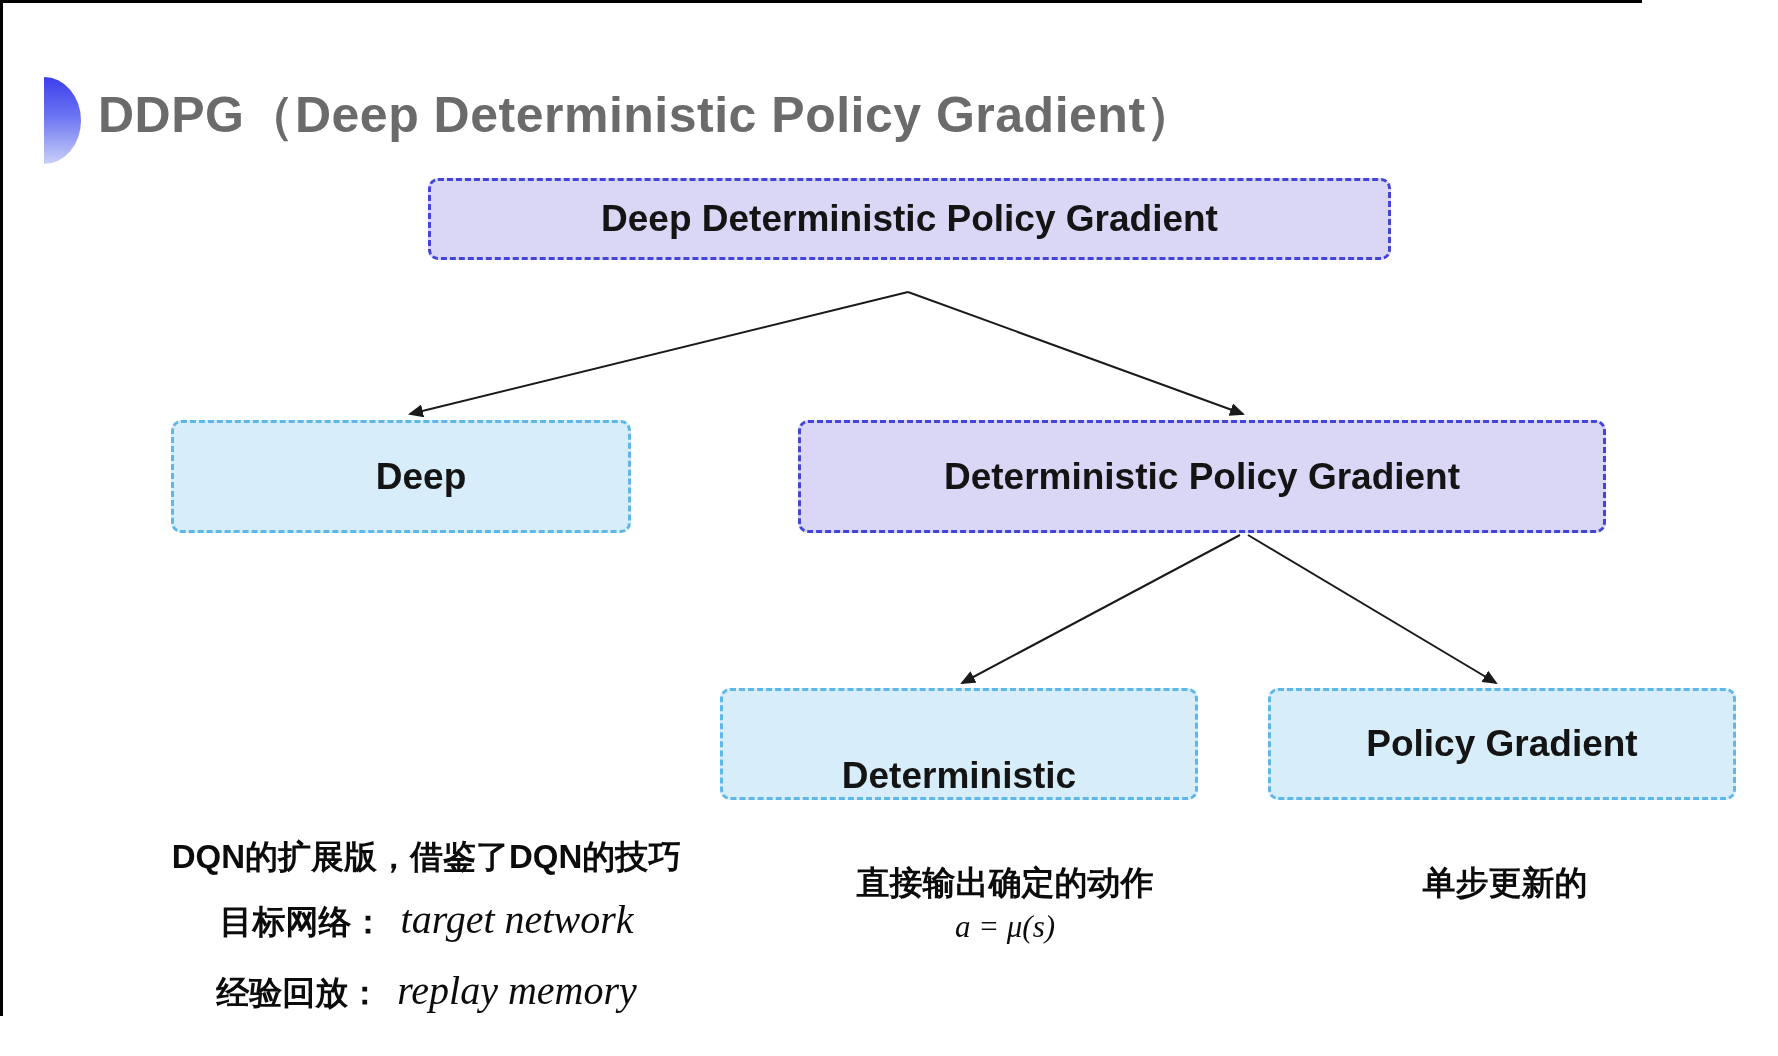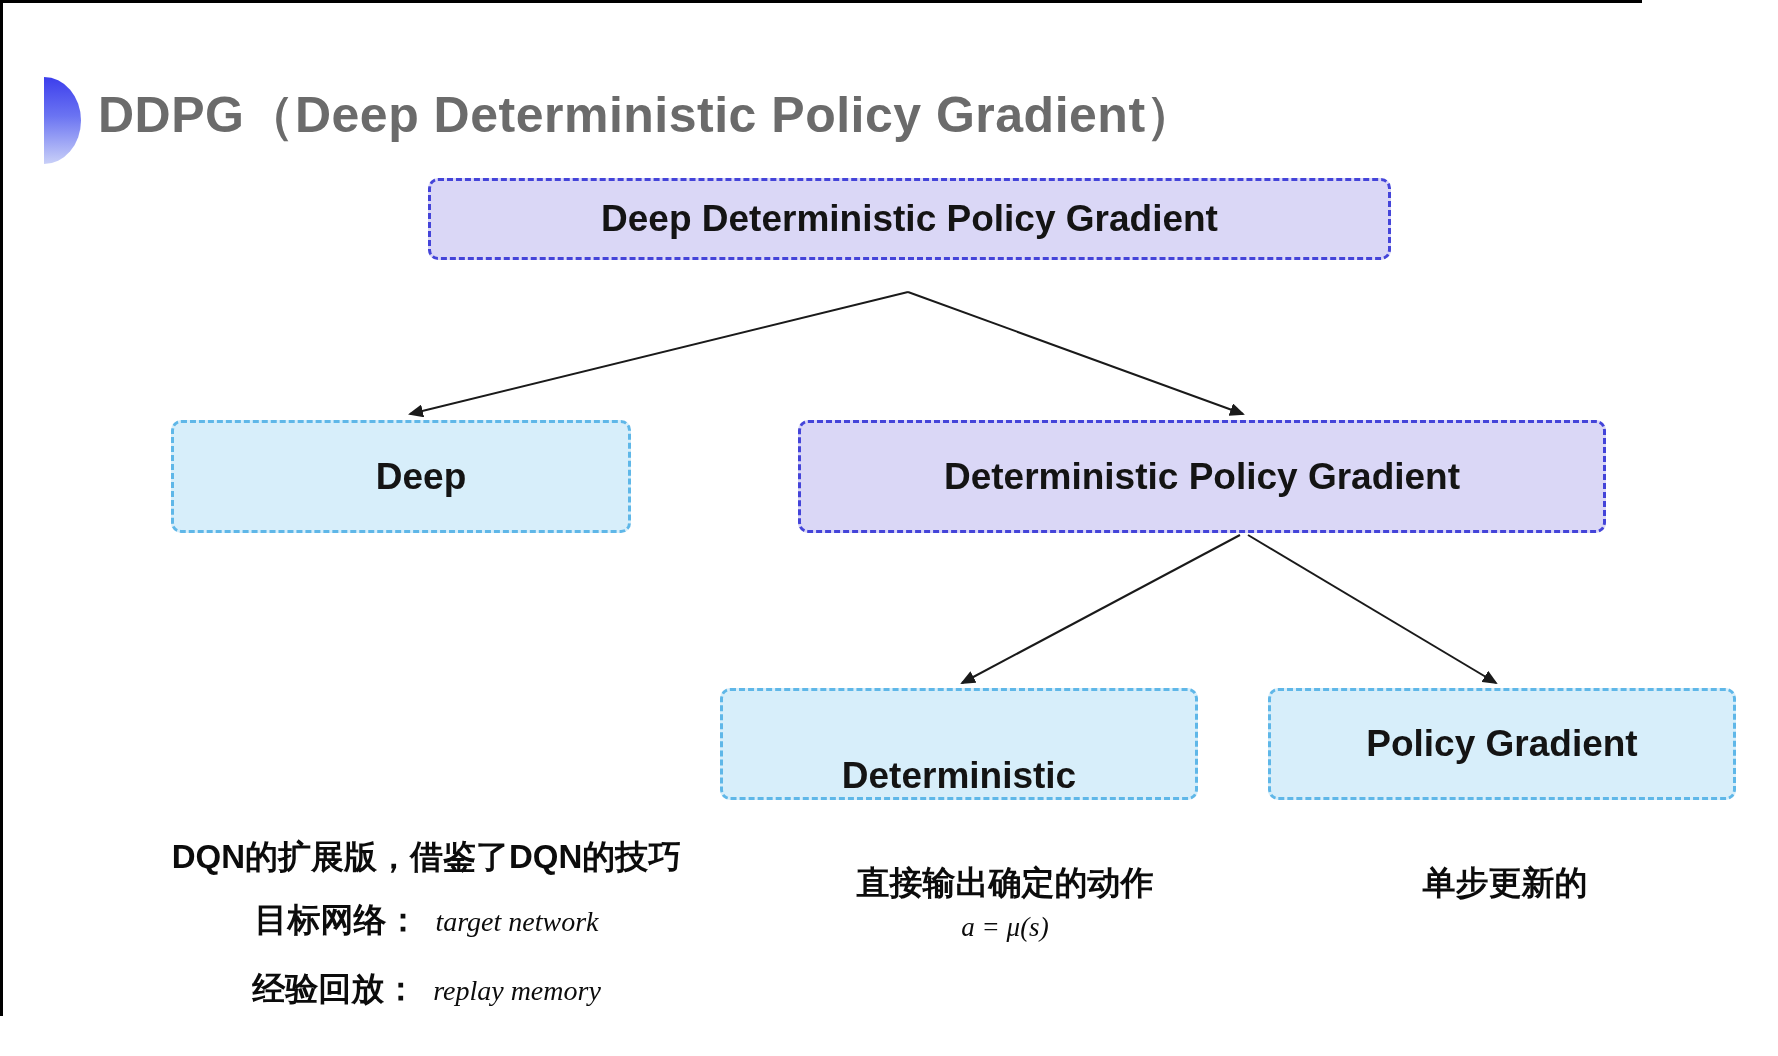--- a/index.html
+++ b/index.html
@@ -35,26 +35,26 @@
   .node-deep { left:171px; top:420px; width:460px; height:113px;padding-left:40px; }
   .node-dpg  { left:798px; top:420px; width:808px; height:113px; }
   .node-det  { left:720px; top:688px; width:478px; height:112px;align-items:flex-end; }
   .node-pg   { left:1268px; top:688px; width:468px; height:112px; }
 
   .arrows { position:absolute; left:0; top:0; width:1778px; height:1056px; pointer-events:none; }
 
   .note { position:absolute; text-align:center; color:#0c0c0c; }
   .note p { margin:0; line-height:38px; white-space:nowrap; }
   .zh   { font-size:33px; font-weight:600; font-family:"Liberation Sans","DejaVu Sans",sans-serif; }
-  .math { font-size:28px; font-style:italic; font-weight:500;
+  .math { font-size:40px; font-style:italic; font-weight:500;
           font-family:"Liberation Serif","DejaVu Serif",serif; }
   .note-deep { left:134px; top:838px; width:585px; }
   .note-deep p + p { margin-top:25px; }
   .note-det  { left:815px; top:864px; width:380px; }
-  .note-det .formula { font-size:27px; margin-top:6px; }
+  .note-det .formula { font-size:31px; margin-top:6px; }
   .note-pg   { left:1320px; top:864px; width:370px; }
   .note-pg .math { margin-right:10px; }
   .mixed .math { margin-left:16px; }
 </style>
 </head>
 <body>
 
 <div class="canvas">
 
   <div class="frame-top"></div>

